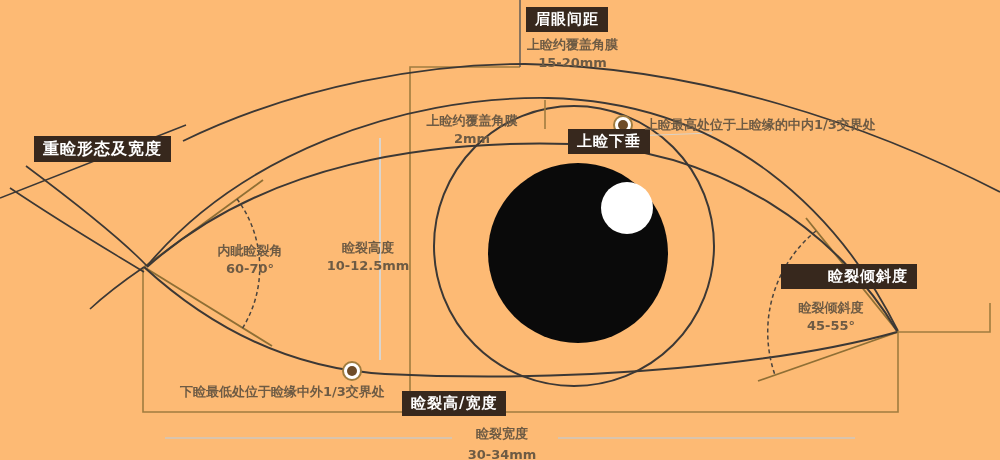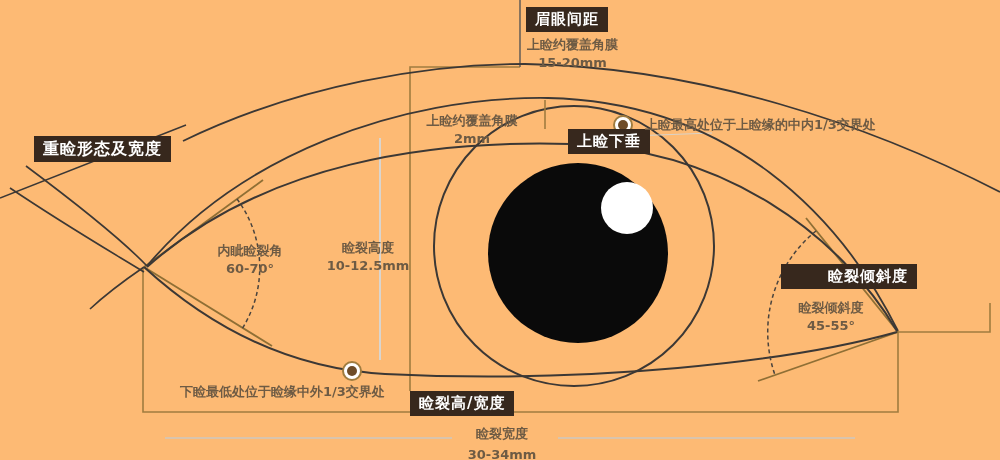--- a/index.html
+++ b/index.html
@@ -65,21 +65,21 @@
     <g>
       <circle cx="352" cy="371" r="9" fill="#ffffff" stroke="#a07c3f" stroke-width="2"></circle>
       <circle cx="352" cy="371" r="5" fill="#6e4c28"></circle>
     </g>
   </svg>
 
   <div class="tag" style="left:526px;top:7px;">眉眼间距</div>
   <div class="tag" style="left:34px;top:136px;font-size:16px;">重睑形态及宽度</div>
   <div class="tag" style="left:568px;top:129px;">上睑下垂</div>
   <div class="tag" style="left:781px;top:264px;padding-left:47px;">睑裂倾斜度</div>
-  <div class="tag" style="left:402px;top:391px;margin-left:8px;">睑裂高/宽度</div>
+  <div class="tag" style="left:402px;top:391px;">睑裂高/宽度</div>
 
   <div class="note center" style="left:500px;top:36px;width:145px;">
     <span class="sub">上睑约覆盖角膜</span>
     <span class="sub">15-20mm</span>
   </div>
 
   <div class="note center" style="left:402px;top:112px;width:140px;font-size:13px;">
     <span class="sub">上睑约覆盖角膜</span>
     <span class="sub">2mm</span>
   </div>

